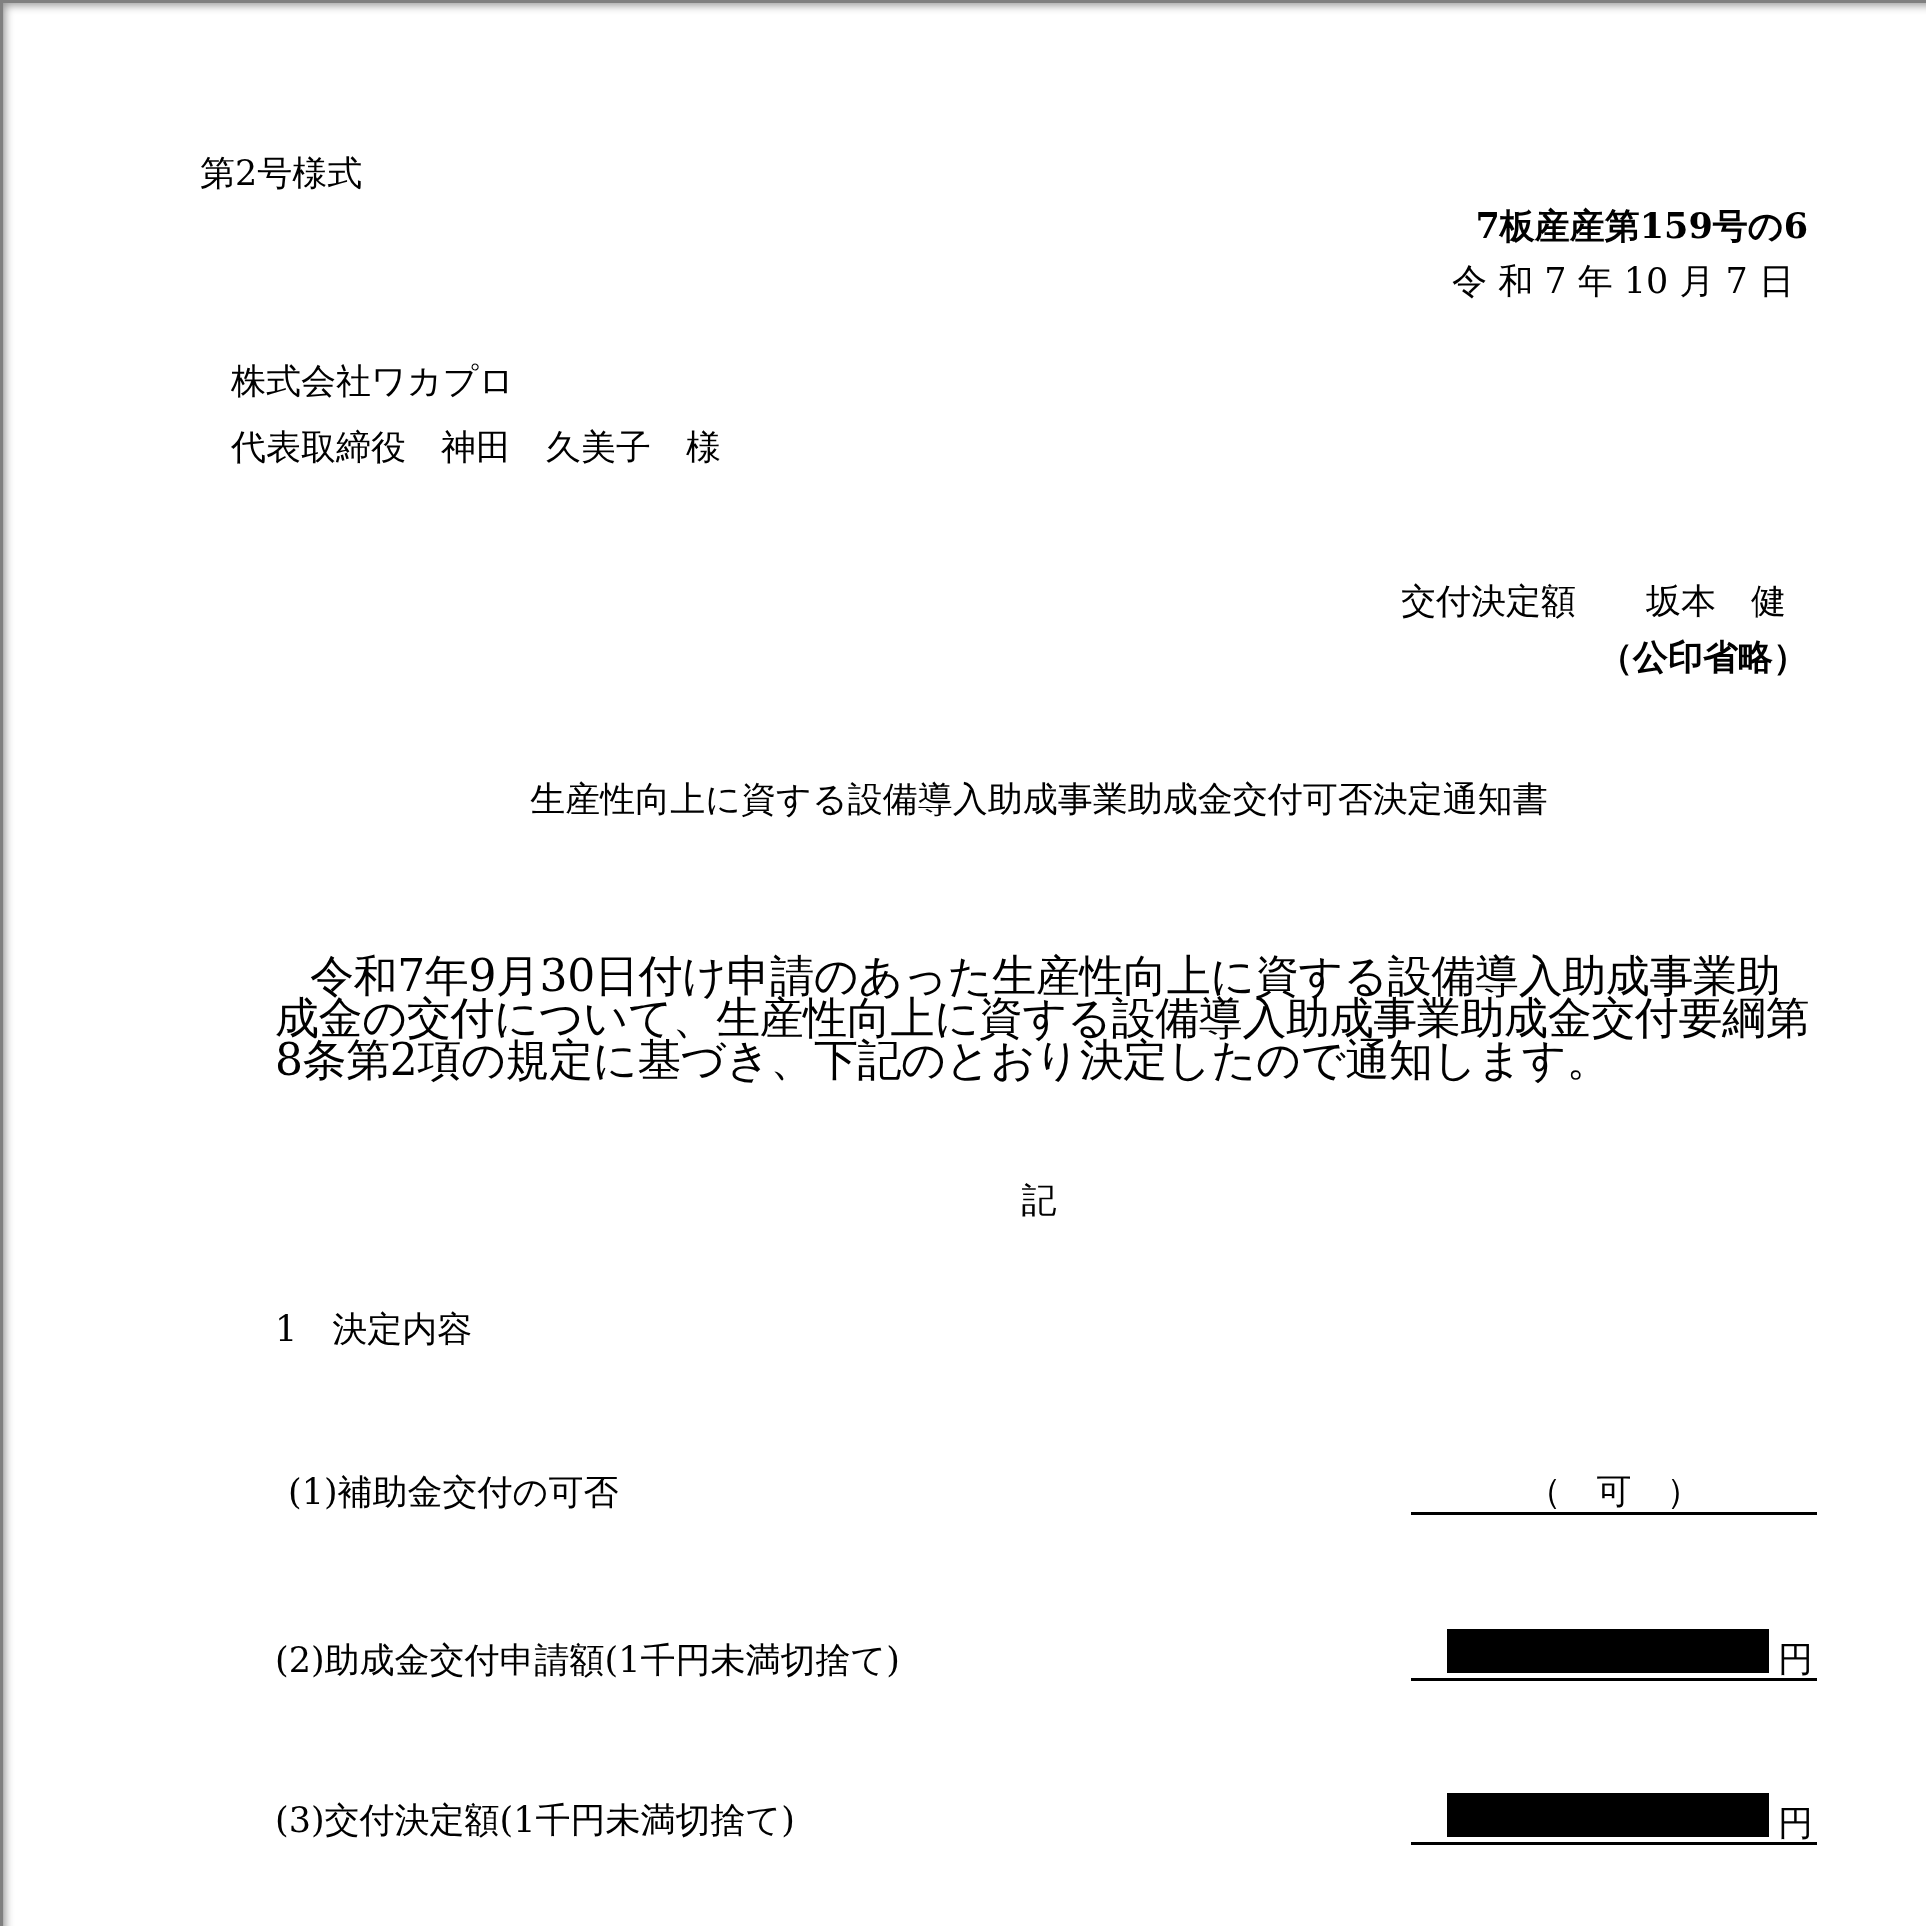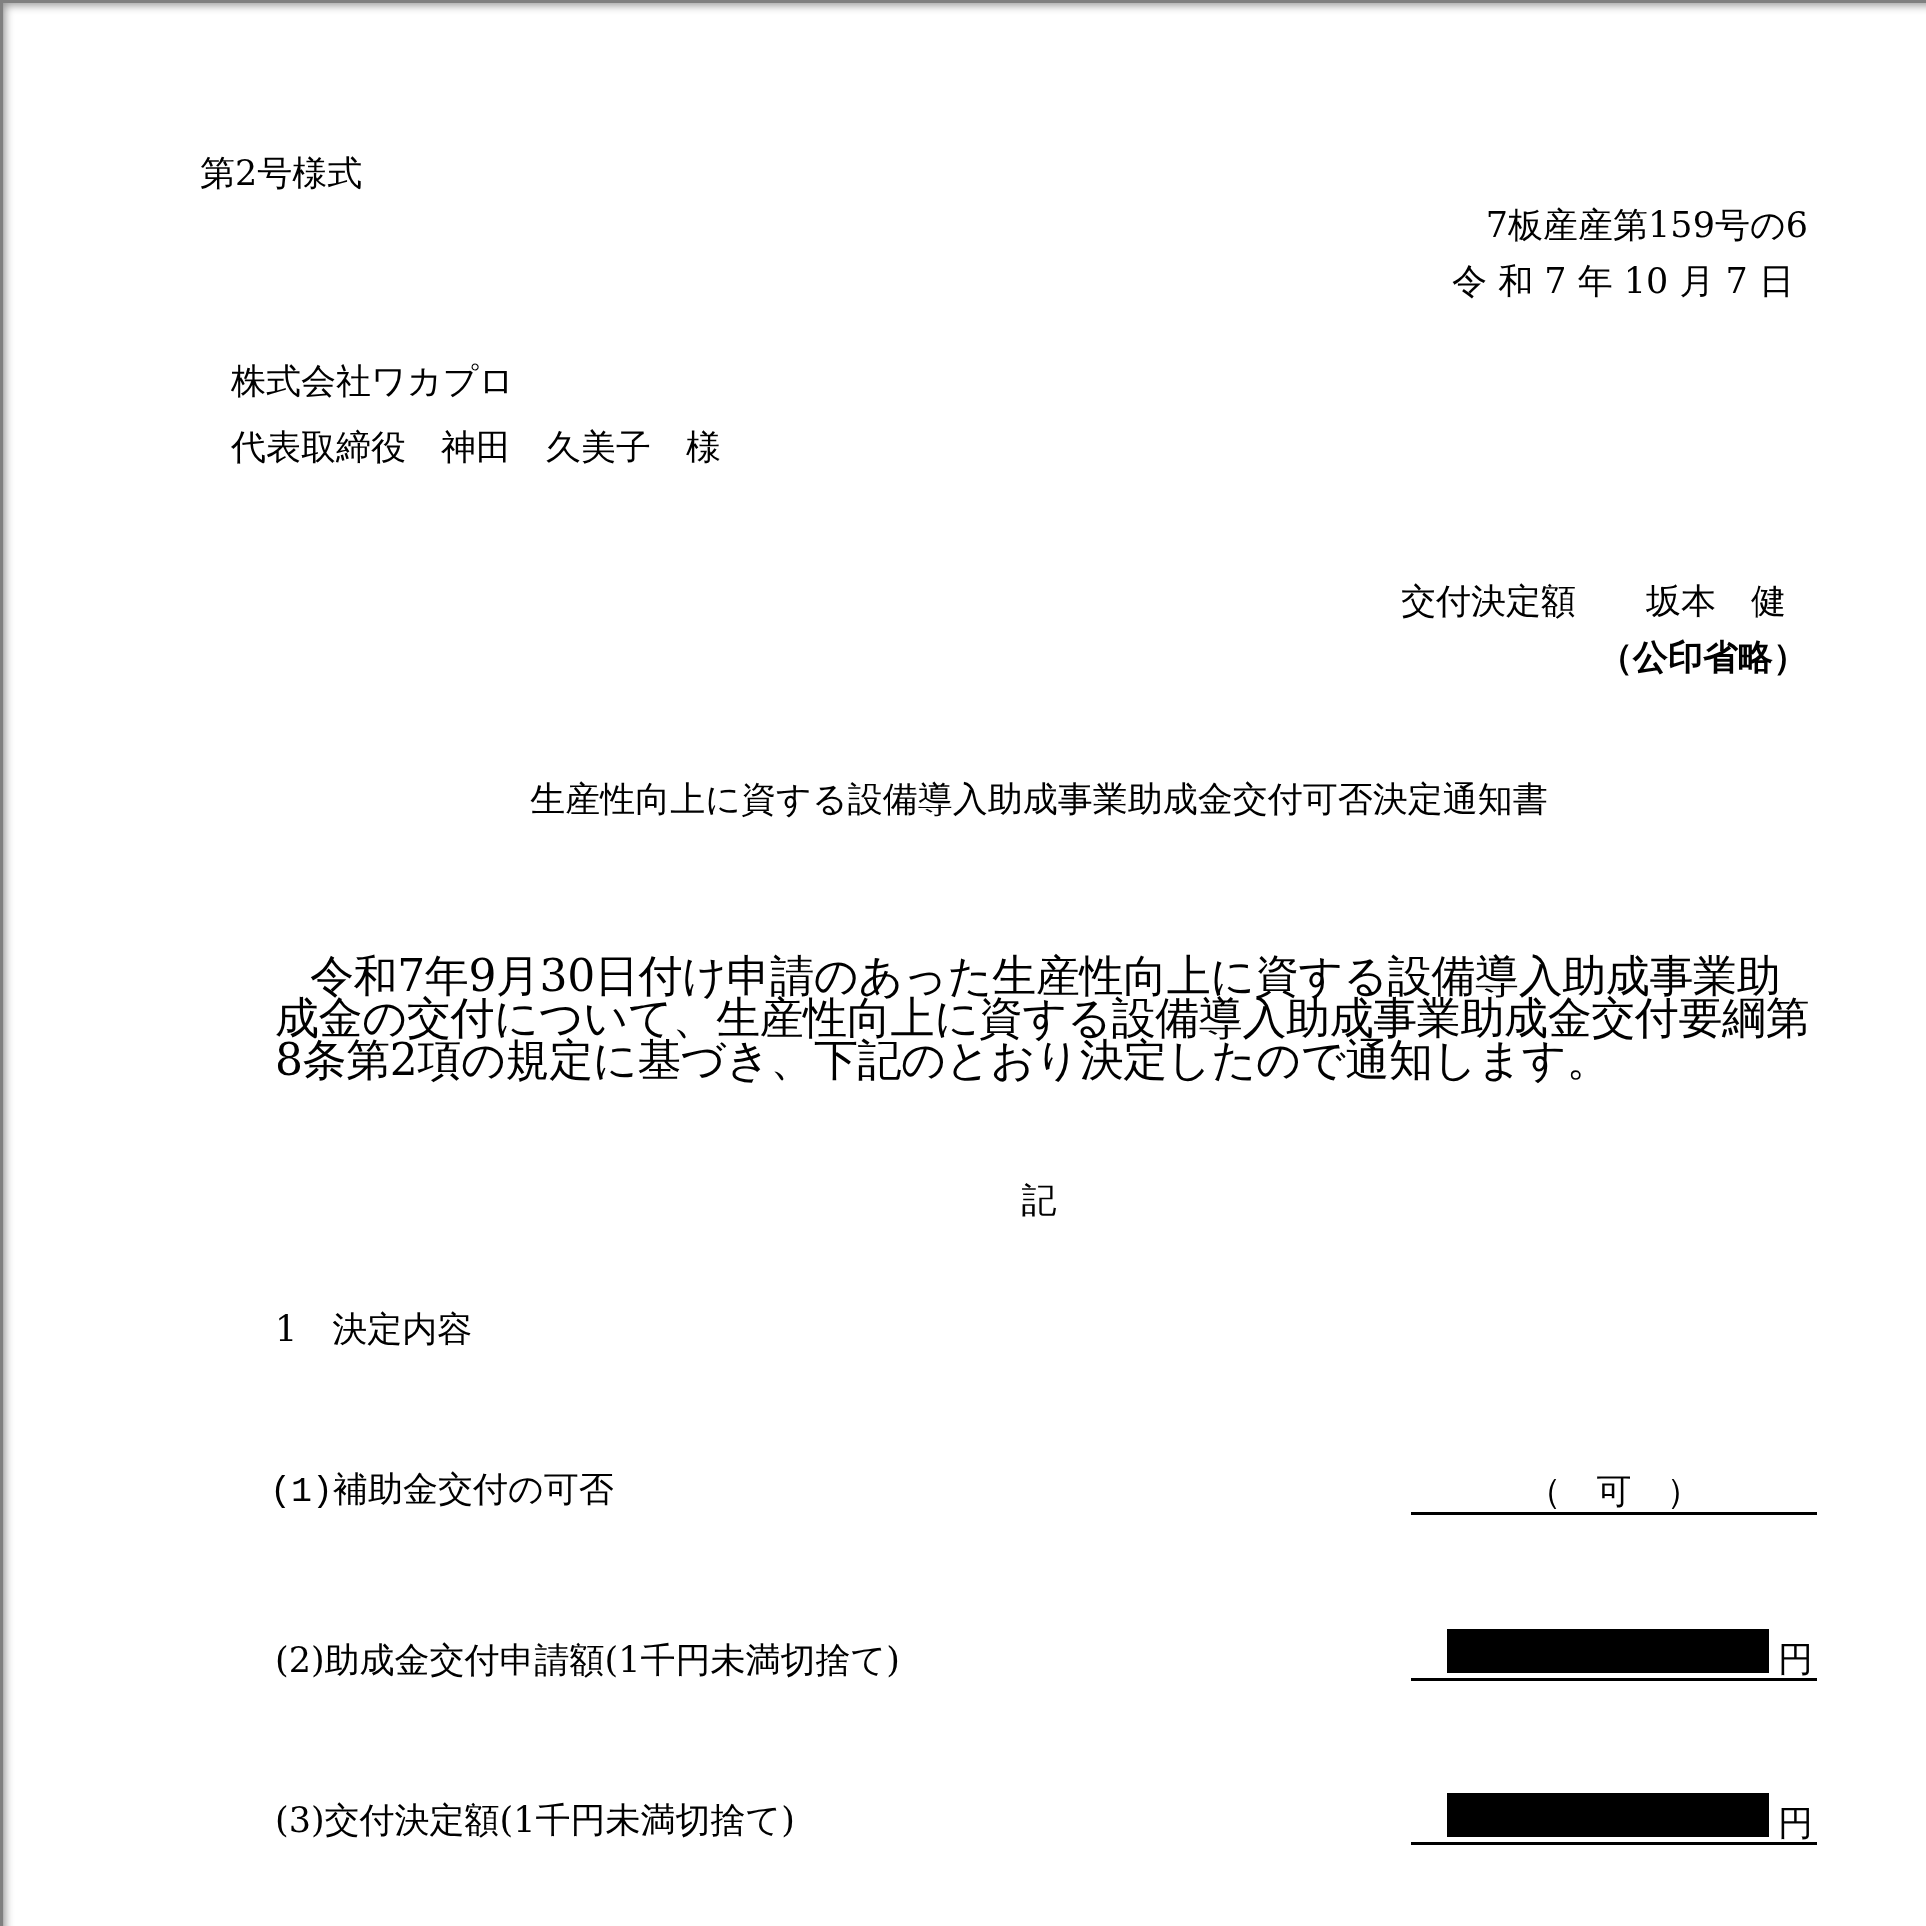--- a/index.html
+++ b/index.html
@@ -56,38 +56,38 @@
       font-size: 35px; line-height: 1;
     }
   </style>
 </head>
 <body>
 
 <div class="frame"></div>
 
 <div class="t" style="left:200px; top:156px;">第2号様式</div>
 
-<div class="t right" style="right:270px; top:208px;">7板産産第159号の6</div>
+<div class="t right" style="right:270px; top:208px;font-weight:bold;">7板産産第159号の6</div>
 <div class="t right" style="right:284px; top:264px;">令 和 7 年 10 月 7 日</div>
 
 <div class="t" style="left:231px; top:364px;">株式会社ワカプロ</div>
 <div class="t" style="left:231px; top:430px;">代表取締役　神田　久美子　様</div>
 
 <div class="t right" style="right:292px; top:584px;">交付決定額　　坂本　健</div>
 <div class="t right" style="right:270px; top:639px;font-weight:bold;">（公印省略）</div>
 
 <div class="t center" style="top:782px;">生産性向上に資する設備導入助成事業助成金交付可否決定通知書</div>
 
 <div class="para">令和7年9月30日付け申請のあった生産性向上に資する設備導入助成事業助成金の交付について、生産性向上に資する設備導入助成事業助成金交付要綱第8条第2項の規定に基づき、下記のとおり決定したので通知します。</div>
 
 <div class="t center" style="top:1183px;">記</div>
 
 <div class="t" style="left:275px; top:1312px;">1　決定内容</div>
 
-<div class="t" style="left:270px; top:1475px;font-family:Liberation Mono, monospace;">(1)補助金交付の可否</div>
+<div class="t" style="left:288px; top:1475px;">(1)補助金交付の可否</div>
 <div class="field" style="top:1473px;">
   <span class="val">（　可　）</span>
 </div>
 
 <div class="t" style="left:275px; top:1643px;">(2)助成金交付申請額(1千円未満切捨て)</div>
 <div class="field" style="top:1639px;">
   <span class="redact"></span>
   <span class="yen">円</span>
 </div>
 

